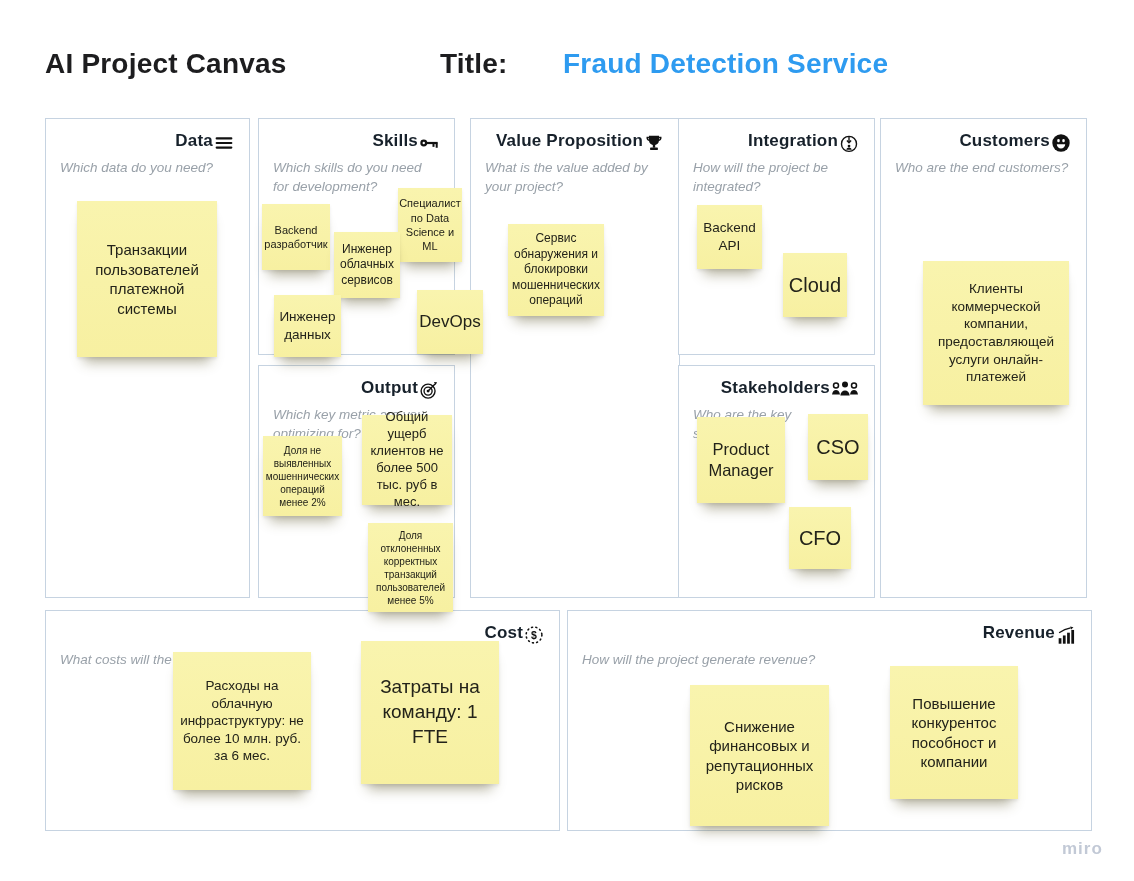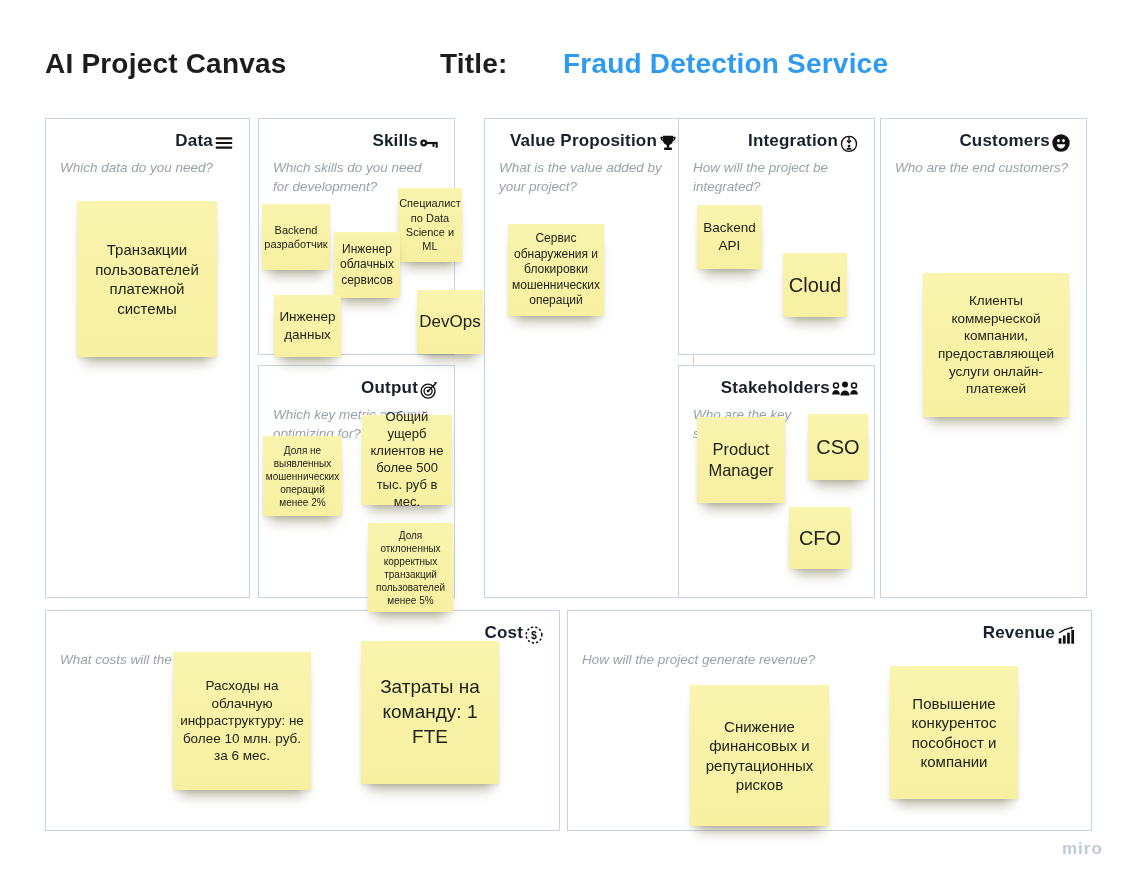--- a/index.html
+++ b/index.html
@@ -63,21 +63,21 @@
             <circle cx="6.3" cy="12" r="1.3" fill="#fff"></circle>
             <rect x="9" y="10.8" width="12.5" height="2.4" fill="#111"></rect>
             <rect x="15.8" y="12.6" width="2.2" height="3.6" fill="#111"></rect>
             <rect x="19.3" y="12.6" width="2.2" height="4.6" fill="#111"></rect>
           </svg>
       </span>
     </div>
     <div class="sec-sub">Which skills do you need for development?</div>
   </div>
 
-  <div class="section" style="left:484px;top:118px;width:210px;height:480px;">
+  <div class="section" style="left:470px;top:118px;width:210px;height:480px;">
     <div class="sec-head">
       <span class="sec-title">Value Proposition</span>
       <span class="sec-icon">
         <svg viewBox="0 0 24 24">
             <path d="M6.5 4h11v5a5.5 5.5 0 0 1-11 0z" fill="#111"></path>
             <path d="M6.5 6H4.6a2.6 2.6 0 0 0 2.6 3M17.5 6h1.9a2.6 2.6 0 0 1-2.6 3" stroke="#111" stroke-width="1.6" fill="none"></path>
             <rect x="10.7" y="13.5" width="2.6" height="3.6" fill="#111"></rect>
             <rect x="7.8" y="17" width="8.4" height="2.6" rx="0.6" fill="#111"></rect>
           </svg>
       </span>
@@ -185,21 +185,21 @@
   <div class="note" style="left:398px;top:188px;width:64px;height:74px;font-size:11px;">Специалист по Data Science и ML</div>
   <div class="note" style="left:334px;top:232px;width:66px;height:66px;font-size:12px;">Инженер облачных сервисов</div>
   <div class="note" style="left:274px;top:295px;width:67px;height:62px;font-size:13.5px;">Инженер данных</div>
   <div class="note" style="left:417px;top:290px;width:66px;height:64px;font-size:17px;">DevOps</div>
 
   <div class="note" style="left:508px;top:224px;width:96px;height:92px;font-size:12px;">Сервис обнаружения и блокировки мошеннических операций</div>
 
   <div class="note" style="left:697px;top:205px;width:65px;height:64px;font-size:13.5px;">Backend API</div>
   <div class="note" style="left:783px;top:253px;width:64px;height:64px;font-size:20px;">Cloud</div>
 
-  <div class="note" style="left:923px;top:261px;width:146px;height:144px;font-size:13.5px;margin-top:12px;">Клиенты коммерческой компании, предоставляющей услуги онлайн-платежей</div>
+  <div class="note" style="left:923px;top:261px;width:146px;height:144px;font-size:13.5px;">Клиенты коммерческой компании, предоставляющей услуги онлайн-платежей</div>
 
   <div class="note" style="left:263px;top:436px;width:79px;height:80px;font-size:10px;">Доля не выявленных мошеннических операций менее 2%</div>
   <div class="note" style="left:362px;top:415px;width:90px;height:90px;font-size:13px;">Общий ущерб клиентов не более 500 тыс. руб в мес.</div>
   <div class="note" style="left:368px;top:523px;width:85px;height:89px;font-size:10px;">Доля отклоненных корректных транзакций пользователей менее 5%</div>
 
   <div class="note" style="left:697px;top:417px;width:88px;height:86px;font-size:16.5px;">Product Manager</div>
   <div class="note" style="left:808px;top:414px;width:60px;height:66px;font-size:20px;">CSO</div>
   <div class="note" style="left:789px;top:507px;width:62px;height:62px;font-size:20px;">CFO</div>
 
   <div class="note" style="left:173px;top:652px;width:138px;height:138px;font-size:13.5px;">Расходы на облачную инфраструктуру: не более 10 млн. руб. за 6 мес.</div>

